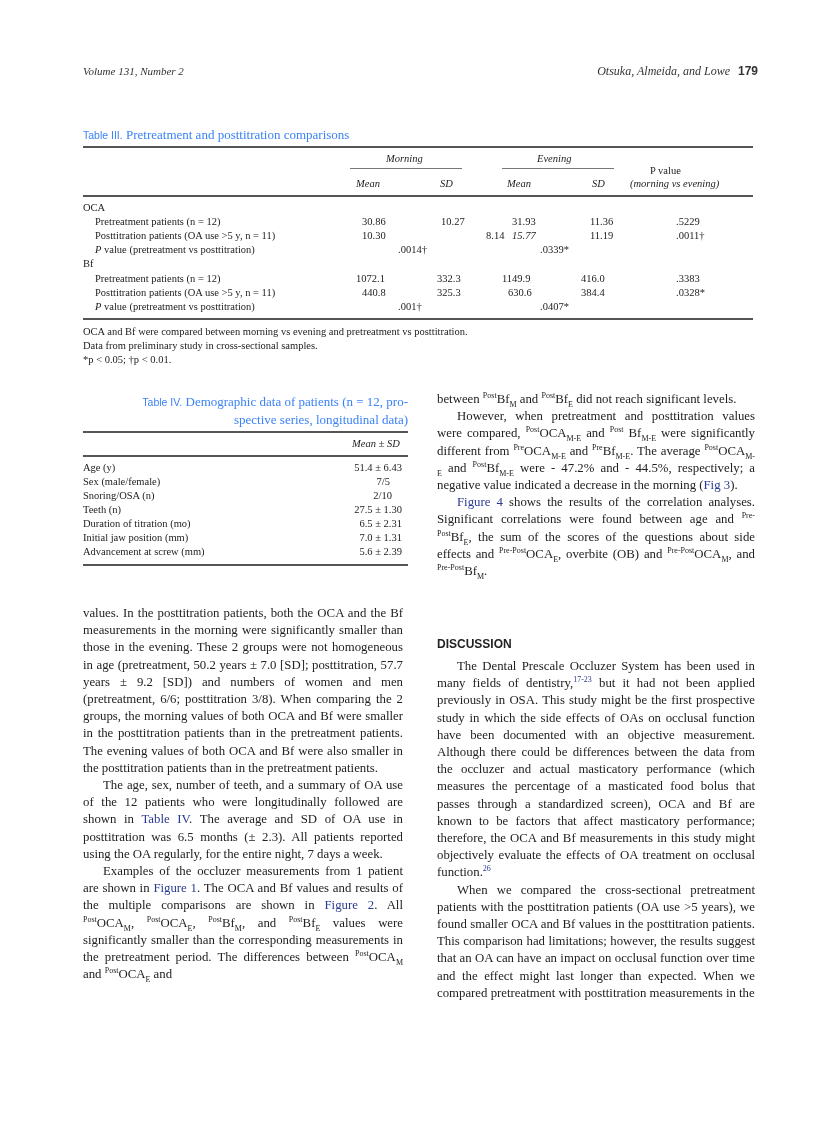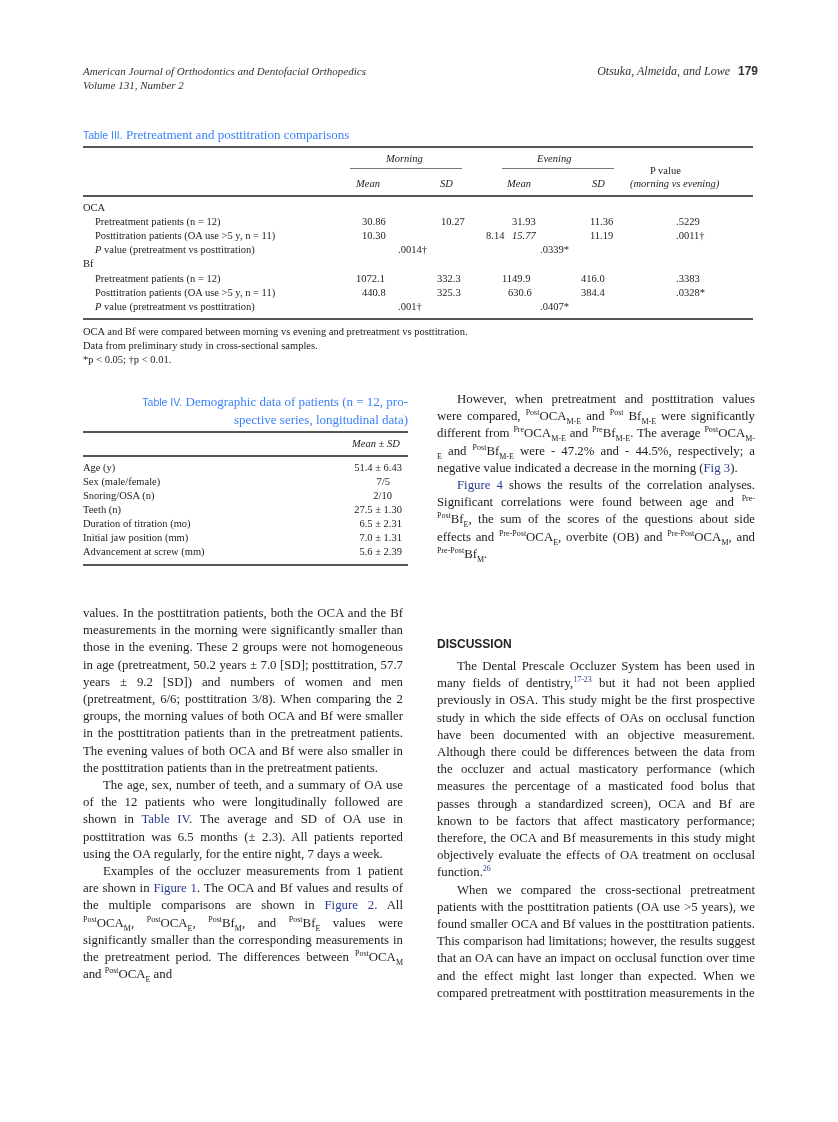--- a/index.html
+++ b/index.html
@@ -19,21 +19,20 @@
   .col p { margin: 0; }
   .ind { text-indent: 20px; }
   .link { color: #2a3a8f; }
   sup, sub { font-size: 8px; line-height: 0; }
   .h-disc { font-family: "Liberation Sans", sans-serif; font-weight: bold; font-size: 12px; color: #222; }
 </style>
 </head>
 <body>
 
 <div class="abs hdr-left">
-  <div>American Journal of Orthodontics and Dentofacial Orthopedics</div>
   <div>Volume 131, Number 2</div>
 </div>
 <div class="abs hdr-right">
   <span>Otsuka, Almeida, and Lowe</span><span class="pg">179</span>
 </div>
 
 <div class="abs tcap" style="left:83px; top:127px;">
   <span class="tl">Table III.</span>
   <span>Pretreatment and posttitration comparisons</span>
 </div>
@@ -143,20 +142,21 @@
 </div>
 <div class="abs rule-thick" style="left:83px; top:564px; width:325px;"></div>
 
 <div class="col" style="left:83px; top:605px; width:320px;">
   <p>values. In the posttitration patients, both the OCA and the Bf measurements in the morning were significantly smaller than those in the evening. These 2 groups were not homogeneous in age (pretreatment, 50.2 years ± 7.0 [SD]; posttitration, 57.7 years ± 9.2 [SD]) and numbers of women and men (pretreatment, 6/6; posttitration 3/8). When comparing the 2 groups, the morning values of both OCA and Bf were smaller in the posttitration patients than in the pretreatment patients. The evening values of both OCA and Bf were also smaller in the posttitration patients than in the pretreatment patients.</p>
   <p class="ind"><span>The age, sex, number of teeth, and a summary of OA use of the 12 patients who were longitudinally followed are shown in </span><span class="link">Table IV</span><span>. The average and SD of OA use in posttitration was 6.5 months (± 2.3). All patients reported using the OA regularly, for the entire night, 7 days a week.</span></p>
   <p class="ind"><span>Examples of the occluzer measurements from 1 patient are shown in </span><span class="link">Figure 1</span><span>. The OCA and Bf values and results of the multiple comparisons are shown in </span><span class="link">Figure 2</span><span>. All </span><sup>Post</sup>OCA<sub>M</sub>, <sup>Post</sup>OCA<sub>E</sub>, <sup>Post</sup>Bf<sub>M</sub>, and <sup>Post</sup>Bf<sub>E</sub><span> values were significantly smaller than the corresponding measurements in the pretreatment period. The differences between </span><sup>Post</sup>OCA<sub>M</sub> and <sup>Post</sup>OCA<sub>E</sub> and</p>
 </div>
 
 <div class="col" style="left:437px; top:391px; width:318px;">
+  <p>between <sup>Post</sup>Bf<sub>M</sub> and <sup>Post</sup>Bf<sub>E</sub> <span>did not reach significant levels.</span></p>
   <p class="ind"><span>However, when pretreatment and posttitration values were compared,</span> <sup>Post</sup>OCA<sub>M-E</sub> and <sup>Post</sup> Bf<sub>M-E</sub> were significantly different from <sup>Pre</sup>OCA<sub>M-E</sub> and <sup>Pre</sup>Bf<sub>M-E</sub>. <span>The average</span> <sup>Post</sup>OCA<sub>M-E</sub> and <sup>Post</sup>Bf<sub>M-E</sub> <span>were - 47.2% and - 44.5%, respectively; a negative value indicated a decrease in the morning (</span><span class="link">Fig 3</span><span>).</span></p>
   <p class="ind"><span class="link">Figure 4</span><span> shows the results of the correlation analyses. Significant correlations were found between age and </span><sup>Pre-Post</sup>Bf<sub>E</sub><span>, the sum of the scores of the questions about side effects and </span><sup>Pre-Post</sup>OCA<sub>E</sub><span>, overbite (OB) and </span><sup>Pre-Post</sup>OCA<sub>M</sub>, and <sup>Pre-Post</sup>Bf<sub>M</sub>.</p>
 </div>
 
 <div class="abs h-disc" style="left:437px; top:637px;">DISCUSSION</div>
 
 <div class="col" style="left:437px; top:658px; width:318px;">
   <p class="ind"><span>The Dental Prescale Occluzer System has been used in many fields of dentistry,</span><sup class="link">17-23</sup><span> but it had not been applied previously in OSA. This study might be the first prospective study in which the side effects of OAs on occlusal function have been documented with an objective measurement. Although there could be differences between the data from the occluzer and actual masticatory performance (which measures the percentage of a masticated food bolus that passes through a standardized screen), OCA and Bf are known to be factors that affect masticatory performance; therefore, the OCA and Bf measurements in this study might objectively evaluate the effects of OA treatment on occlusal function.</span><sup class="link">26</sup></p>
   <p class="ind">When we compared the cross-sectional pretreatment patients with the posttitration patients (OA use &gt;5 years), we found smaller OCA and Bf values in the posttitration patients. This comparison had limitations; however, the results suggest that an OA can have an impact on occlusal function over time and the effect might last longer than expected. When we compared pretreatment with posttitration measurements in the</p>
 </div>

